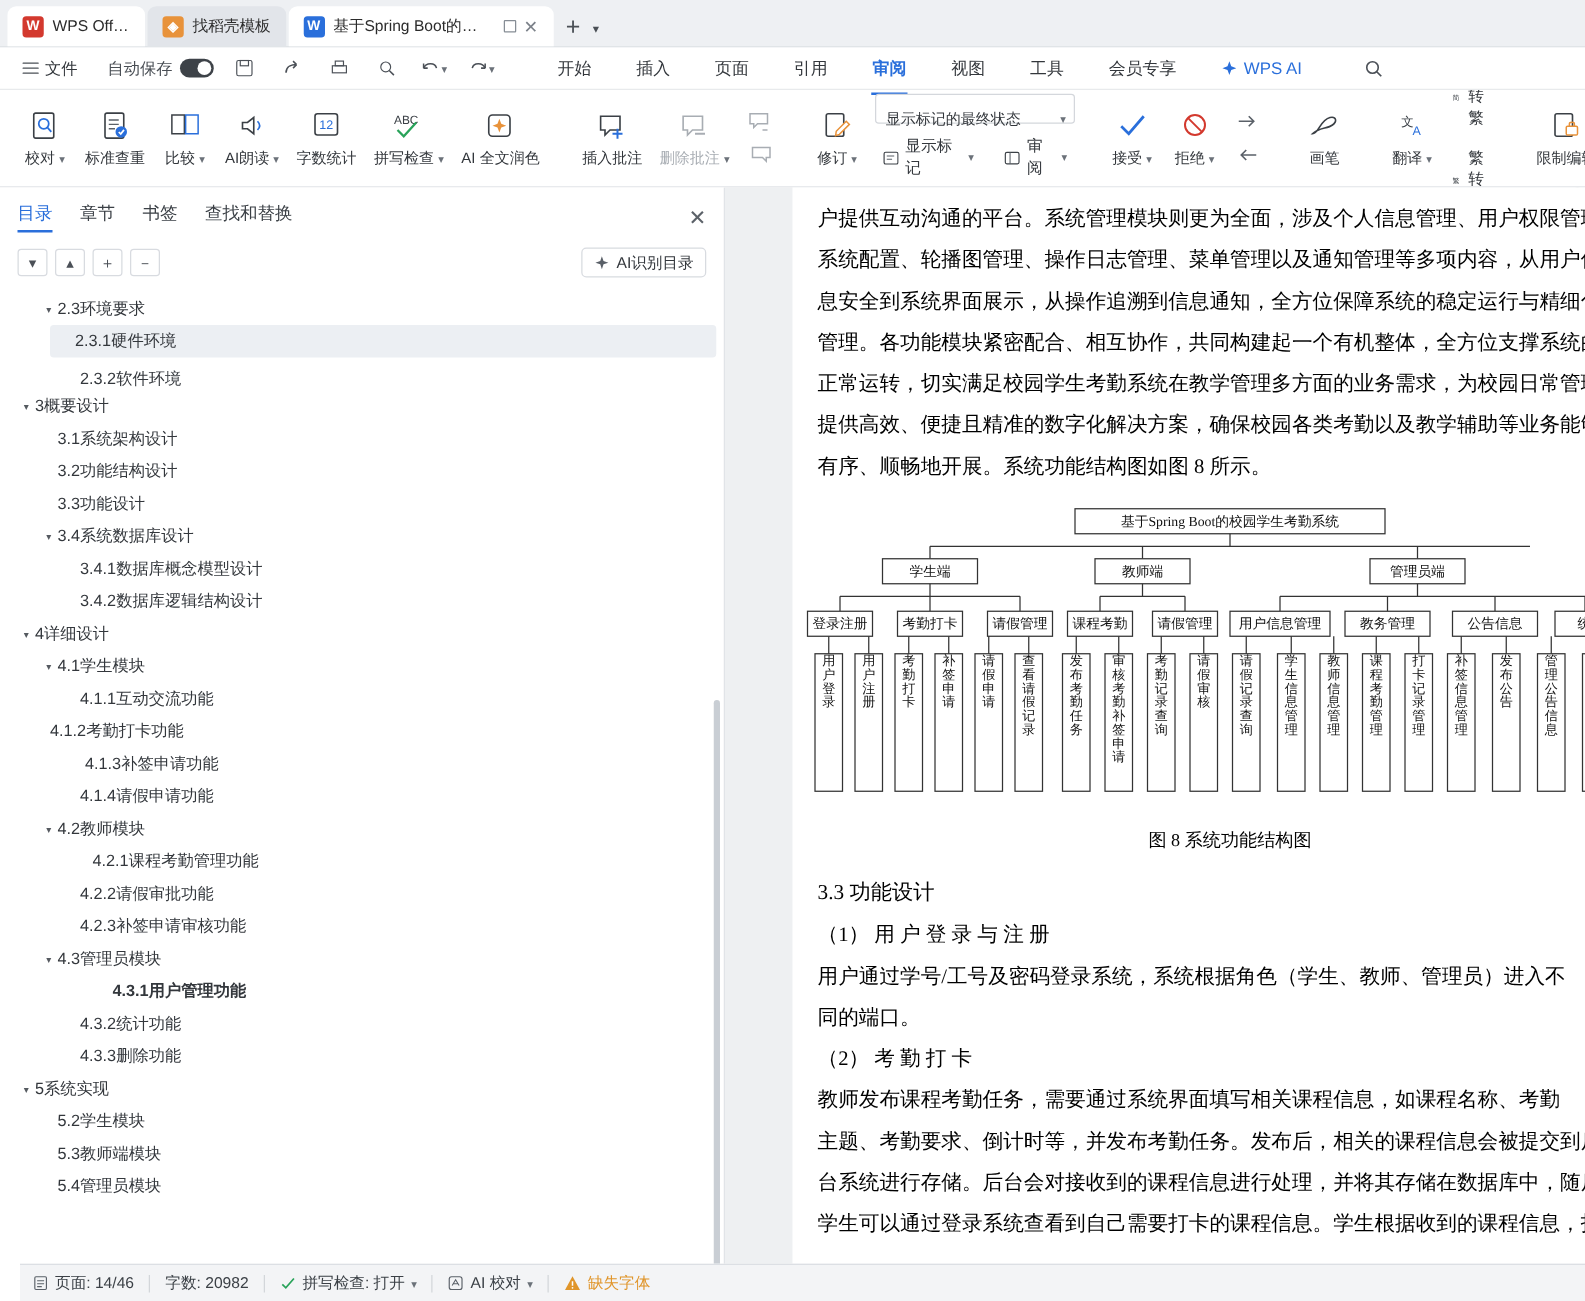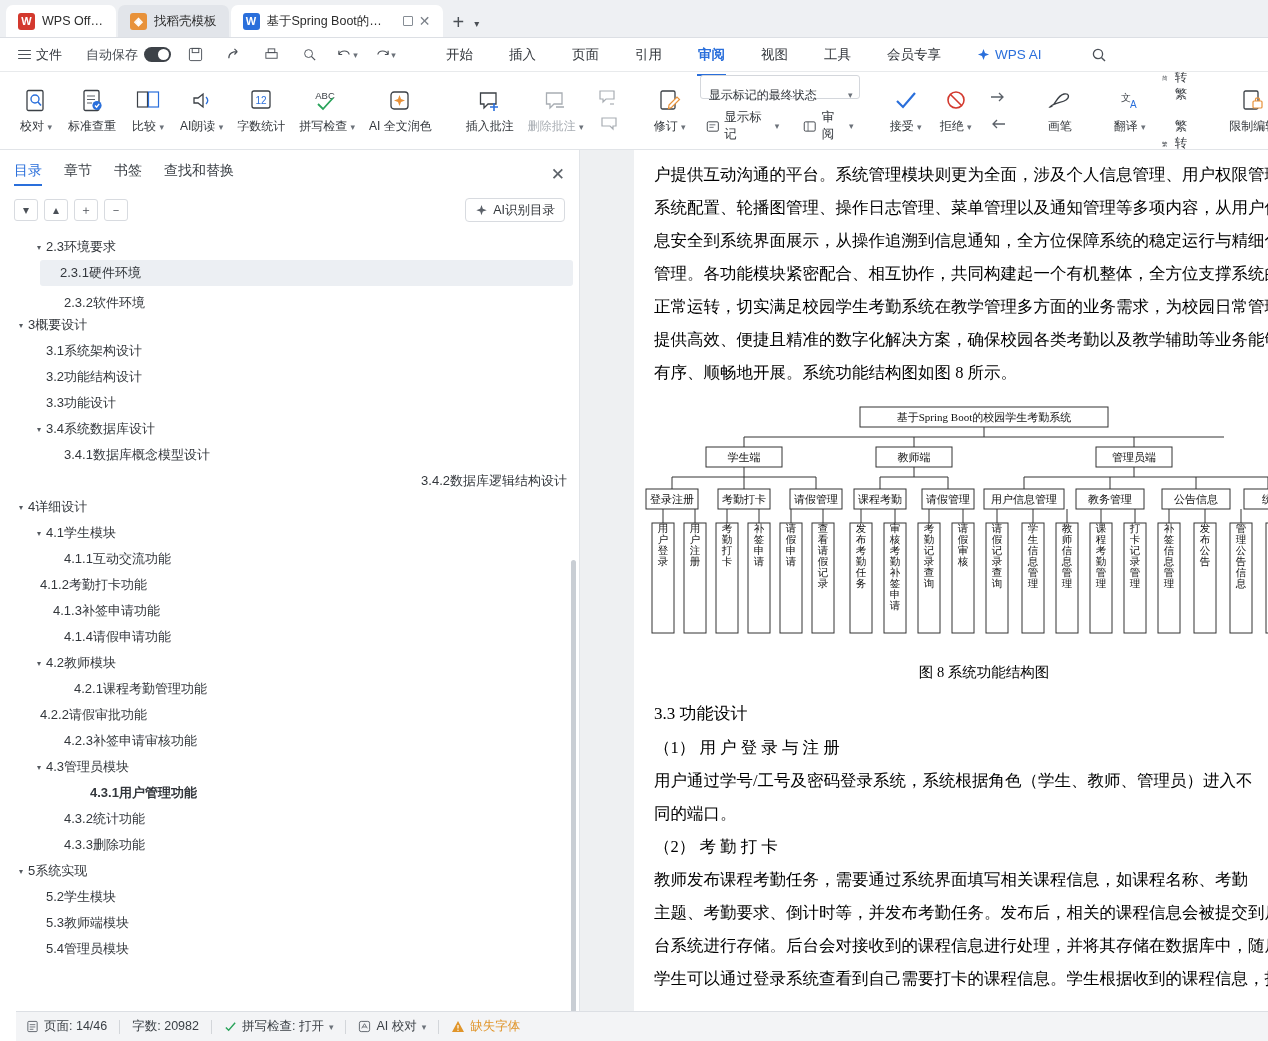--- a/index.html
+++ b/index.html
@@ -524,57 +524,57 @@
             <span class="txt">3.3功能设计</span>
           </div>
           <div class="tocrow" style="padding-left: 32px;">
             <span class="arrow">▾</span>
             <span class="txt">3.4系统数据库设计</span>
           </div>
           <div class="tocrow" style="padding-left: 50px;">
             <span class="arrow"></span>
             <span class="txt">3.4.1数据库概念模型设计</span>
           </div>
-          <div class="tocrow" style="padding-left: 71px; justify-content: flex-end;">
+          <div class="tocrow" style="padding-left: 50px;">
             <span class="arrow"></span>
             <span class="txt">3.4.2数据库逻辑结构设计</span>
           </div>
           <div class="tocrow" style="padding-left: 14px;">
             <span class="arrow">▾</span>
             <span class="txt">4详细设计</span>
           </div>
           <div class="tocrow" style="padding-left: 32px;">
             <span class="arrow">▾</span>
             <span class="txt">4.1学生模块</span>
           </div>
           <div class="tocrow" style="padding-left: 50px;">
             <span class="arrow"></span>
             <span class="txt">4.1.1互动交流功能</span>
           </div>
           <div class="tocrow" style="padding-left: 26px;">
             <span class="arrow"></span>
             <span class="txt">4.1.2考勤打卡功能</span>
           </div>
-          <div class="tocrow" style="padding-left: 39px;">
+          <div class="tocrow" style="padding-left: 54px;">
             <span class="arrow"></span>
             <span class="txt">4.1.3补签申请功能</span>
           </div>
           <div class="tocrow" style="padding-left: 50px;">
             <span class="arrow"></span>
             <span class="txt">4.1.4请假申请功能</span>
           </div>
           <div class="tocrow" style="padding-left: 32px;">
             <span class="arrow">▾</span>
             <span class="txt">4.2教师模块</span>
           </div>
           <div class="tocrow" style="padding-left: 60px; text-align: center;">
             <span class="arrow"></span>
             <span class="txt">4.2.1课程考勤管理功能</span>
           </div>
-          <div class="tocrow" style="padding-left: 26px;">
+          <div class="tocrow" style="padding-left: 50px;">
             <span class="arrow"></span>
             <span class="txt">4.2.2请假审批功能</span>
           </div>
           <div class="tocrow" style="padding-left: 50px;">
             <span class="arrow"></span>
             <span class="txt">4.2.3补签申请审核功能</span>
           </div>
           <div class="tocrow" style="padding-left: 32px;">
             <span class="arrow">▾</span>
             <span class="txt">4.3管理员模块</span>

